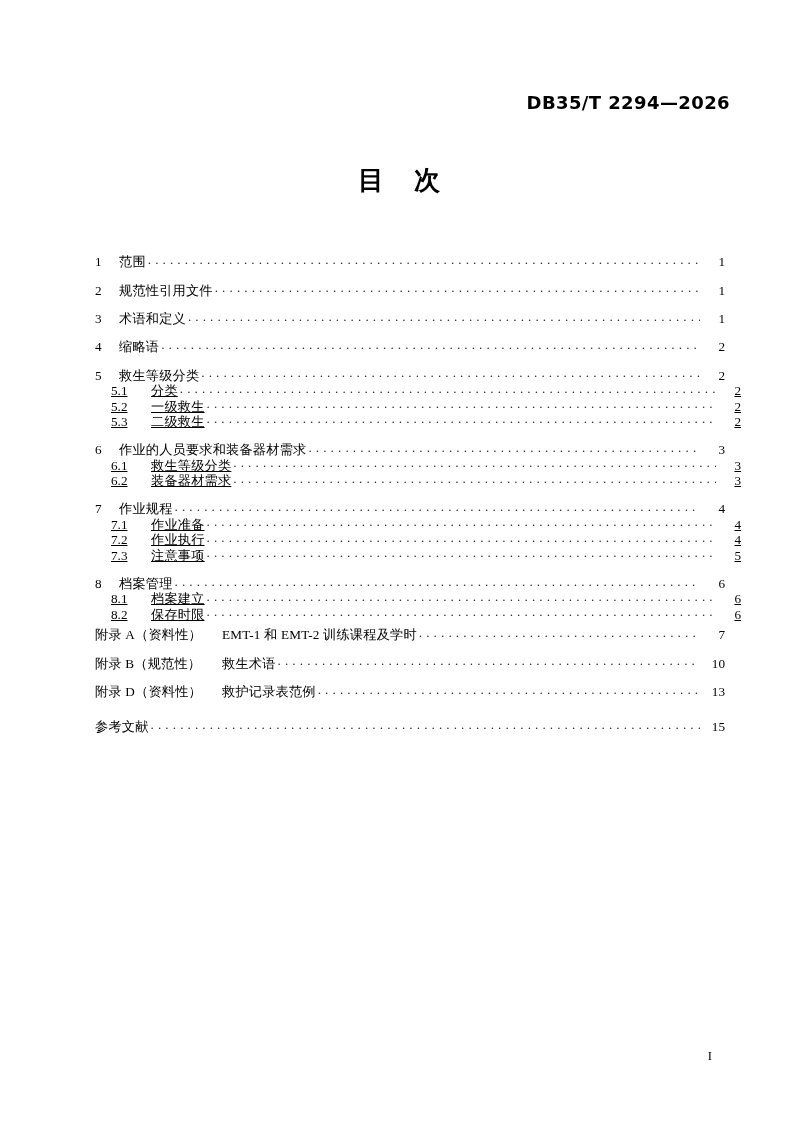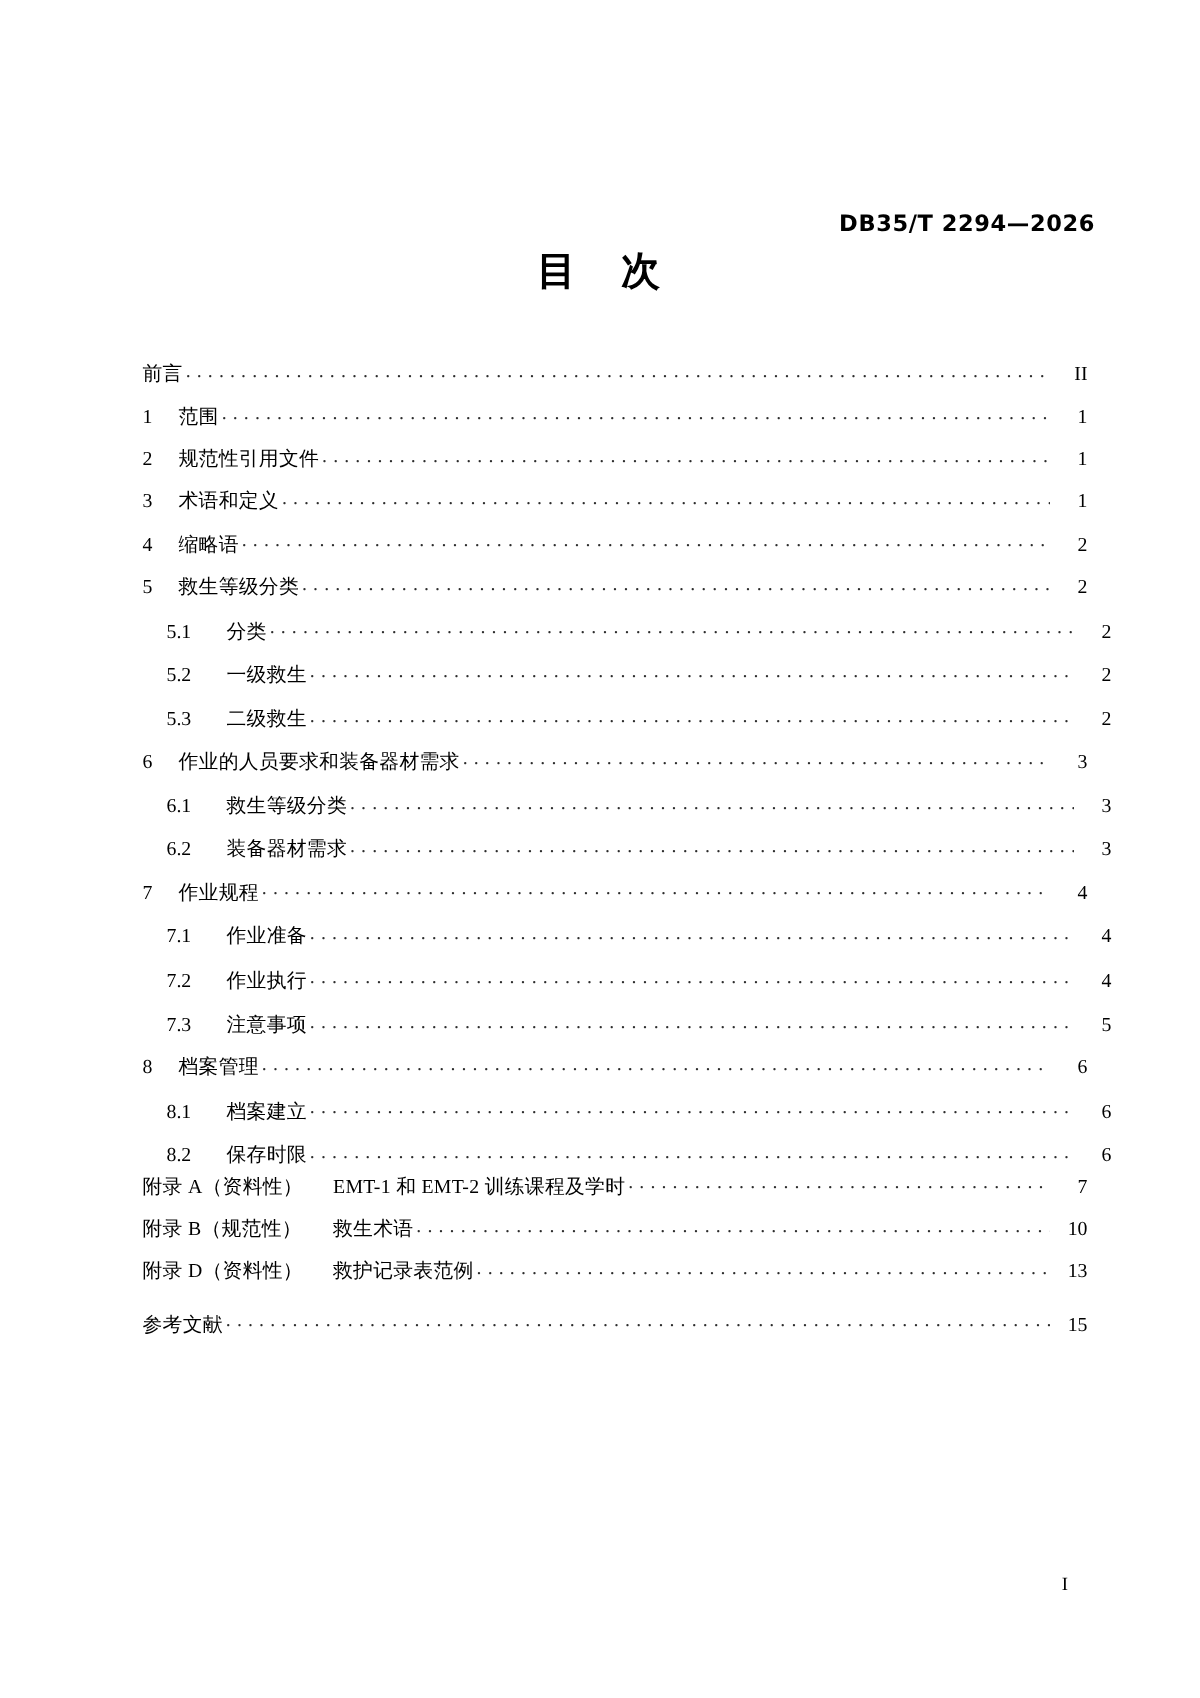--- a/index.html
+++ b/index.html
@@ -16,25 +16,24 @@
     color: #000000;
     overflow: hidden;
   }
 
   
   .doc-header {
     position: absolute;
     top: 92px;
     right: 70px;
     font-family: "DejaVu Sans", "Liberation Sans", sans-serif;
-    font-size: 15px;
+    font-size: 18px;
     font-weight: bold;
     letter-spacing: 0.4px;
     white-space: nowrap;
-    margin-top: 48px;
   }
 
   
   .page-title {
     position: absolute;
     top: 163px;
     left: 0;
     width: 800px;
     text-align: center;
     font-size: 26px;
@@ -54,21 +53,21 @@
     display: flex;
     align-items: baseline;
     width: 100%;
     font-size: 13.2px;
     line-height: 1.0;
     white-space: nowrap;
   }
 
   
   .toc-row.lvl1 { margin-top: 13px; }
-  .toc-row.lvl2 { margin-top: 14px; }
+  .toc-row.lvl2 { margin-top: 0; text-decoration: underline; }
   .toc-row.annex { margin-top: 5px; }
   .toc-row.first { margin-top: 0; }
   .toc-row.refs  { margin-top: 20px; }
 
   .toc-row.lvl2 { padding-left: 16px; }
 
   
   .num {
     flex: 0 0 auto;
     font-family: "Liberation Serif", "DejaVu Serif", serif;
@@ -125,25 +124,20 @@
 </head>
 <body>
 
 <div class="page">
 
   <div class="doc-header">DB35/T 2294—2026</div>
 
   <div class="page-title">目　次</div>
 
   <div class="toc" id="toc-list">
-      <div class="toc-row first">
-        <span class="label">前言</span>
-        <span class="leader"></span>
-        <span class="pageno">II</span>
-      </div>
       <div class="toc-row lvl1">
         <span class="num lvl1">1</span>
         <span class="label">范围</span>
         <span class="leader"></span>
         <span class="pageno">1</span>
       </div>
       <div class="toc-row lvl1">
         <span class="num lvl1">2</span>
         <span class="label">规范性引用文件</span>
         <span class="leader"></span>

